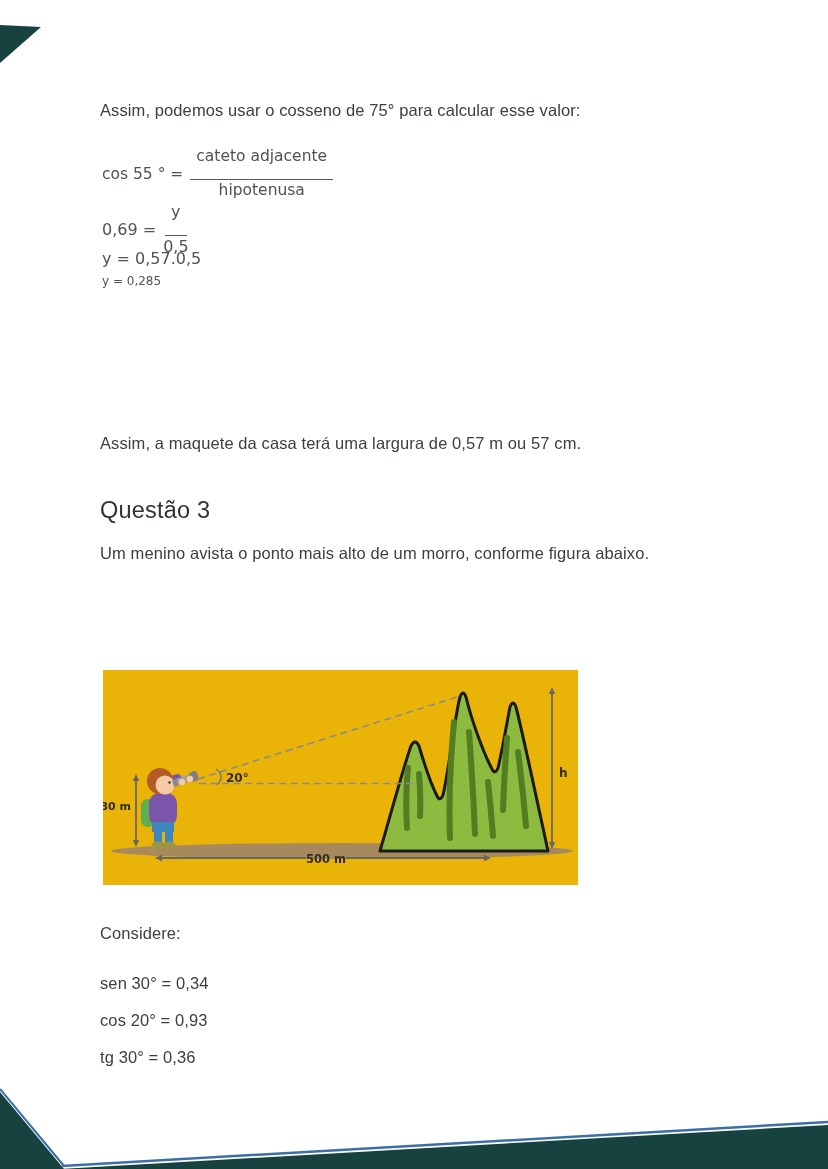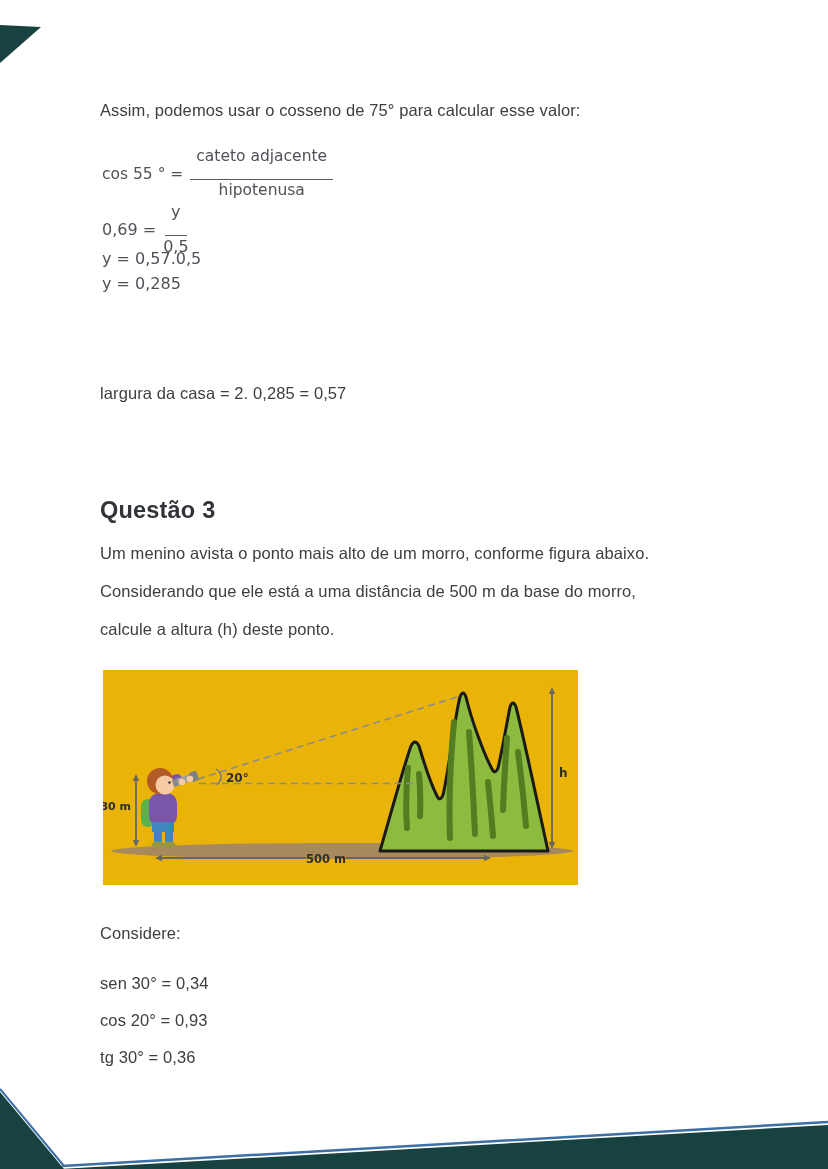--- a/index.html
+++ b/index.html
@@ -6,21 +6,21 @@
   .page {
     position:relative; width:828px; height:1169px; background:#ffffff;
     font-family:"Liberation Sans", sans-serif; overflow:hidden;
   }
   .body-text {
     position:absolute; left:100px; margin:0;
     font-size:16.5px; color:#3c4043; letter-spacing:.1px; white-space:nowrap;
   }
   .heading {
     position:absolute; left:100px; top:497px; margin:0;
-    font-size:23.5px; font-weight:700; color:#303438; letter-spacing:.2px;
+    font-size:23.5px; font-weight:400; color:#303438; letter-spacing:.2px;
   }
   .formula {
     position:absolute; left:102px; display:flex; align-items:center; gap:7px;
     font-family:"DejaVu Sans", sans-serif; font-size:15.5px; color:#4e5257; white-space:nowrap;
   }
   .frac { display:inline-flex; flex-direction:column; align-items:center; line-height:1.25; }
   .frac .num { padding:0 6px 13px; border-bottom:1.6px solid #5a5a5a; }
   .frac .den { padding-top:1px; }
   .figure-box {
     position:absolute; left:103px; top:670px; width:475px; height:215px;
@@ -49,30 +49,28 @@
     <span>0,69 =</span>
     <span class="frac">
       <span class="num">y</span>
       <span class="den">0,5</span>
     </span>
   </div>
 
   <div class="formula" style="top:249px; font-size:16px">
     <span>y = 0,57.0,5</span>
   </div>
-  <div class="formula" style="top:274px; font-size:16px">
+  <div class="formula" style="top:274px; font-size:12px">
     <span>y = 0,285</span>
   </div>
 
-  <p class="body-text" style="top:384px">largura da casa = 2. 0,285 = 0,57</p>
+  <p class="body-text" style="top:434px">Assim, a maquete da casa terá uma largura de 0,57 m ou 57 cm.</p>
 
   <h2 class="heading">Questão 3</h2>
   <p class="body-text" style="top:544px">Um menino avista o ponto mais alto de um morro, conforme figura abaixo.</p>
-  <p class="body-text" style="top:582px">Considerando que ele está a uma distância de 500 m da base do morro,</p>
-  <p class="body-text" style="top:620px">calcule a altura (h) deste ponto.</p>
 
   <div class="figure-box">
     <svg width="475" height="215" viewBox="0 0 475 215">
 
       <ellipse cx="239" cy="181" rx="231" ry="8" fill="#a8895c"></ellipse>
 
       <g>
         <path d="M277,181 C286,150 302,92 308,76 Q312,68 316,76 C321,93 328,114 334,126 Q337,132 340,125
                  C346,100 352,45 357,27 Q360,19 363,27 C369,52 381,84 389,99 Q392,105 395,98
                  C399,82 404,52 407,37 Q410,29 413,37 C420,64 436,140 445,181 Z" fill="#8cbb40" stroke="#1a1a1a" stroke-width="3" stroke-linejoin="round"></path>

